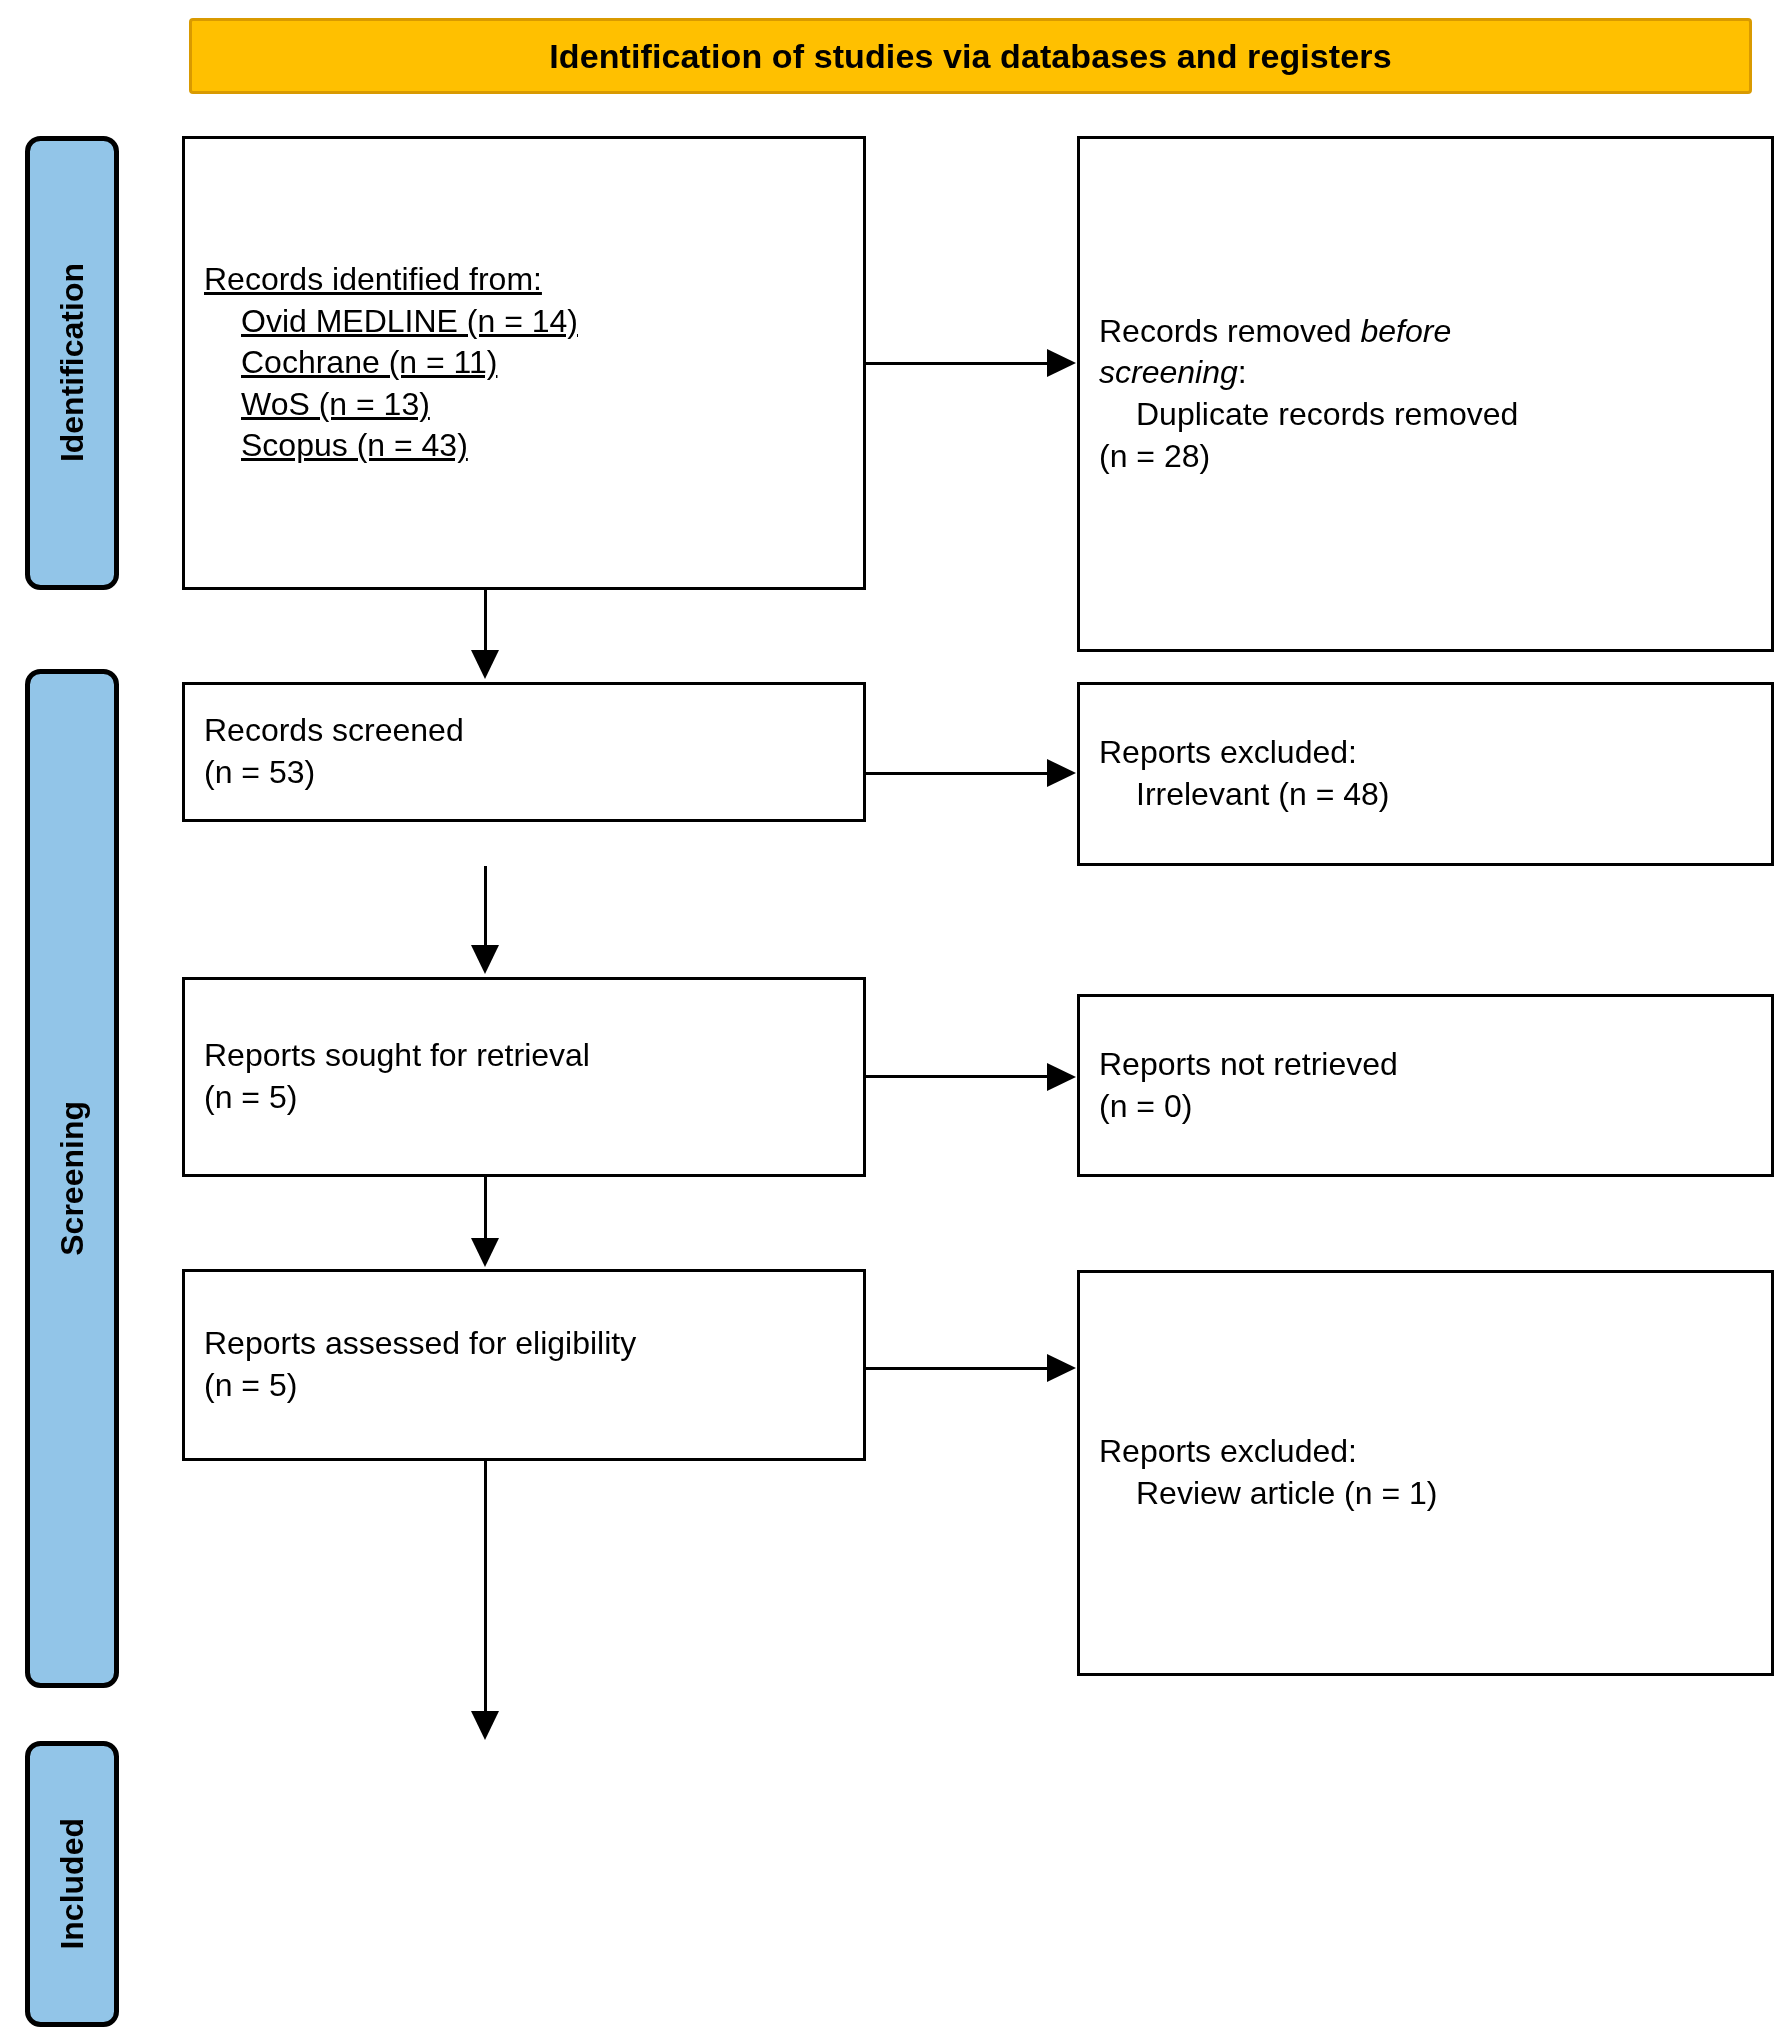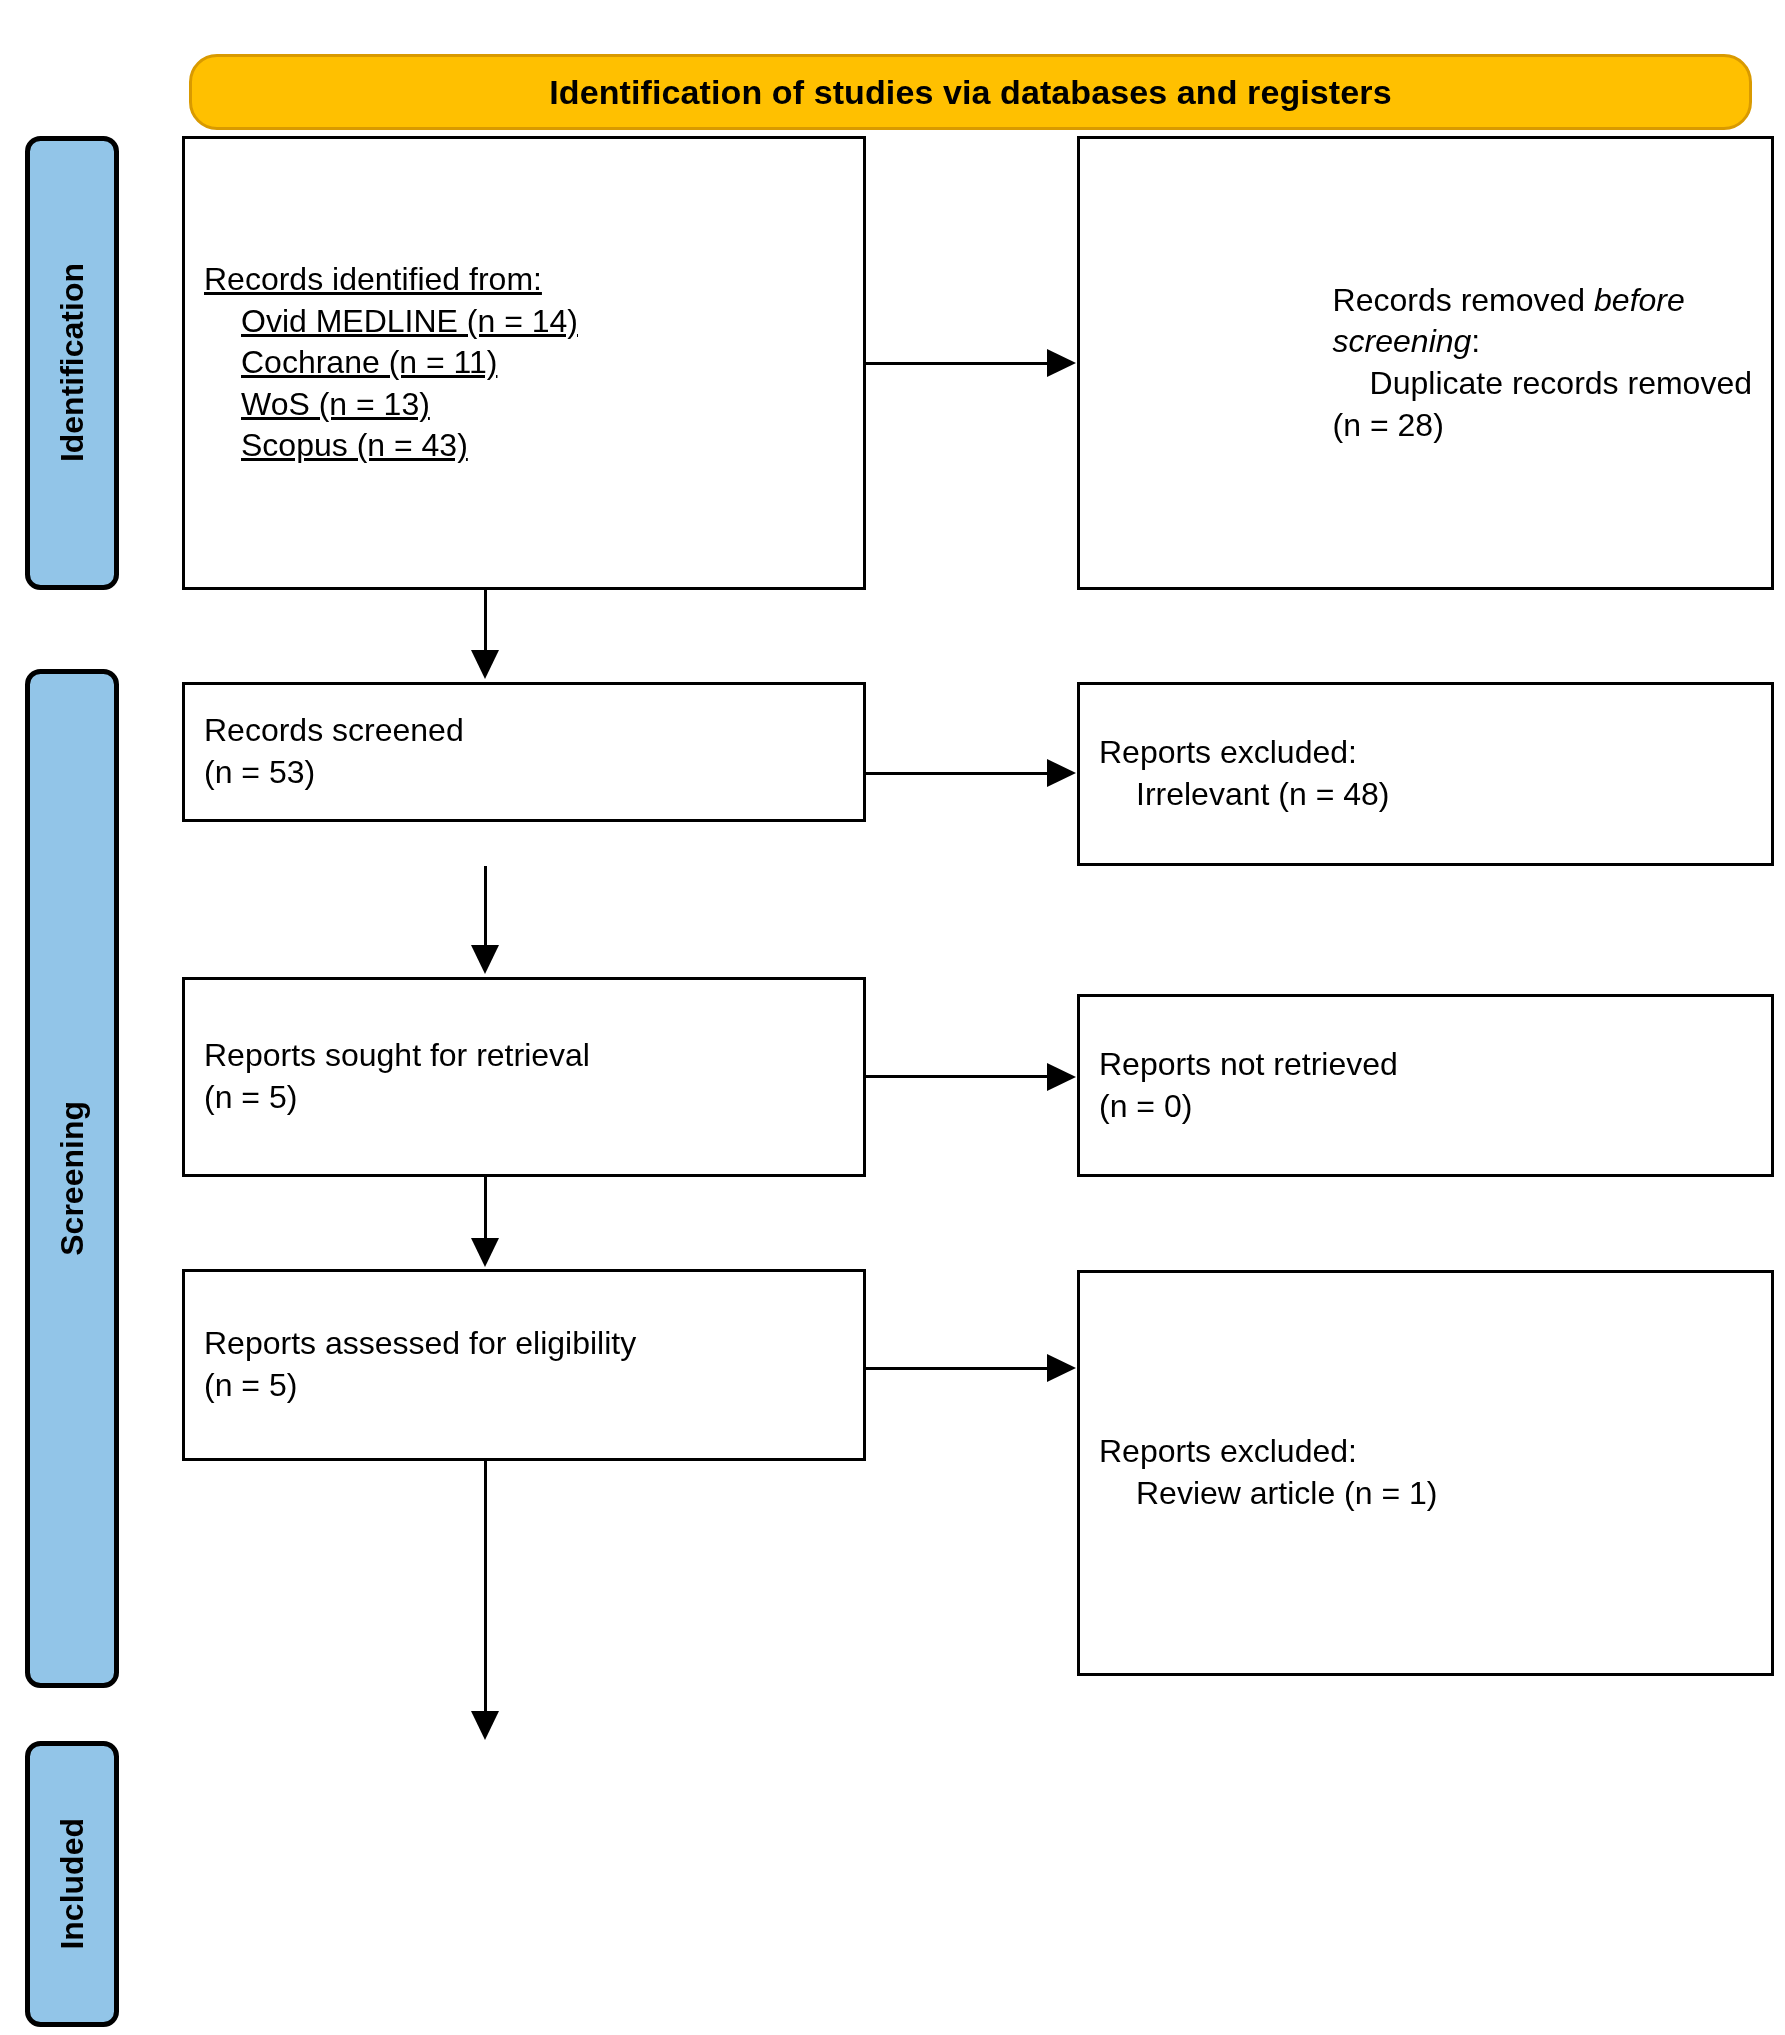--- a/index.html
+++ b/index.html
@@ -13,23 +13,23 @@
   }
   #canvas { position: relative; width: 1785px; height: 2035px; overflow: hidden; background:#fff; }
 
   
   .banner {
     position: absolute;
     left: 189px; top: 18.3px;
     width: 1563px; height: 76px;
     background: #FFC000;
     border: 3.9px solid #D99A00;
-    border-radius: 28px;
+    border-radius: 4px;
     box-sizing: border-box;
-    display: flex; align-items: center; justify-content: center; margin-top: 36px;
+    display: flex; align-items: center; justify-content: center;
   }
   .banner-title {
     font-size: 34px;
     font-weight: bold;
     color: #000;
     letter-spacing: 0.1px;
     text-align: center;
     line-height: 1;
   }
 
@@ -75,21 +75,21 @@
     white-space: pre-wrap;
   }
   .indent { display: inline-block; width: 37px; }
   .ital { font-style: italic; }
 
   
   .col-left  { left: 182px;  width: 684px; }
   .col-right { left: 1077px; width: 697px; }
 
   #box-identified      { top: 136px;  height: 454px; text-decoration: underline; }
-  #box-removed         { top: 136px;  height: 454px; align-items: flex-end; }
+  #box-removed         { top: 136px;  height: 516px; }
   #box-screened        { top: 682px; height: 140px; }
   #box-excluded-1      { top: 682px; height: 184px; }
   #box-sought          { top: 977px; height: 200px; }
   #box-not-retrieved   { top: 994px; height: 183px; }
   #box-assessed        { top: 1269px; height: 192px; }
   #box-excluded-2      { top: 1270px; height: 406px; }
   #box-included        { top: 1746px; height: 280px; }
 
   
   .conn { position: absolute; background: #000; }

